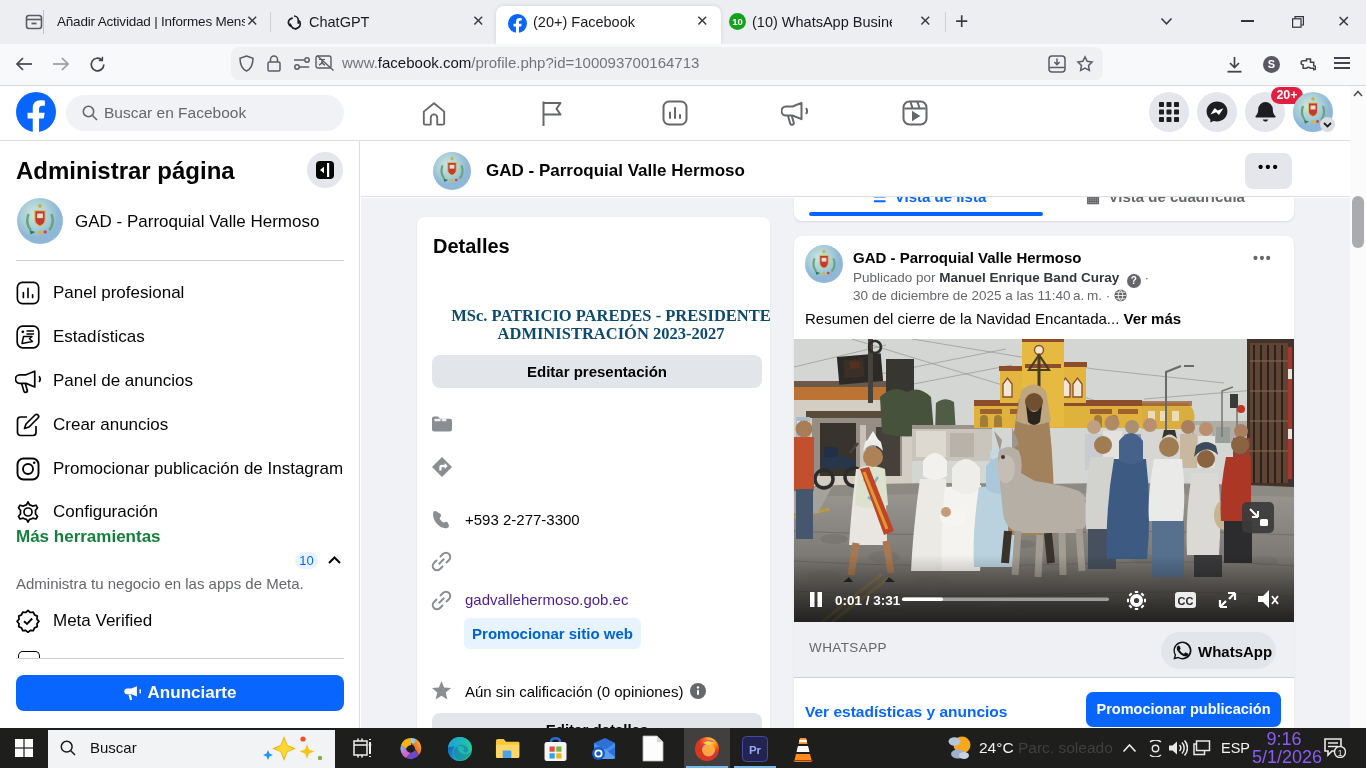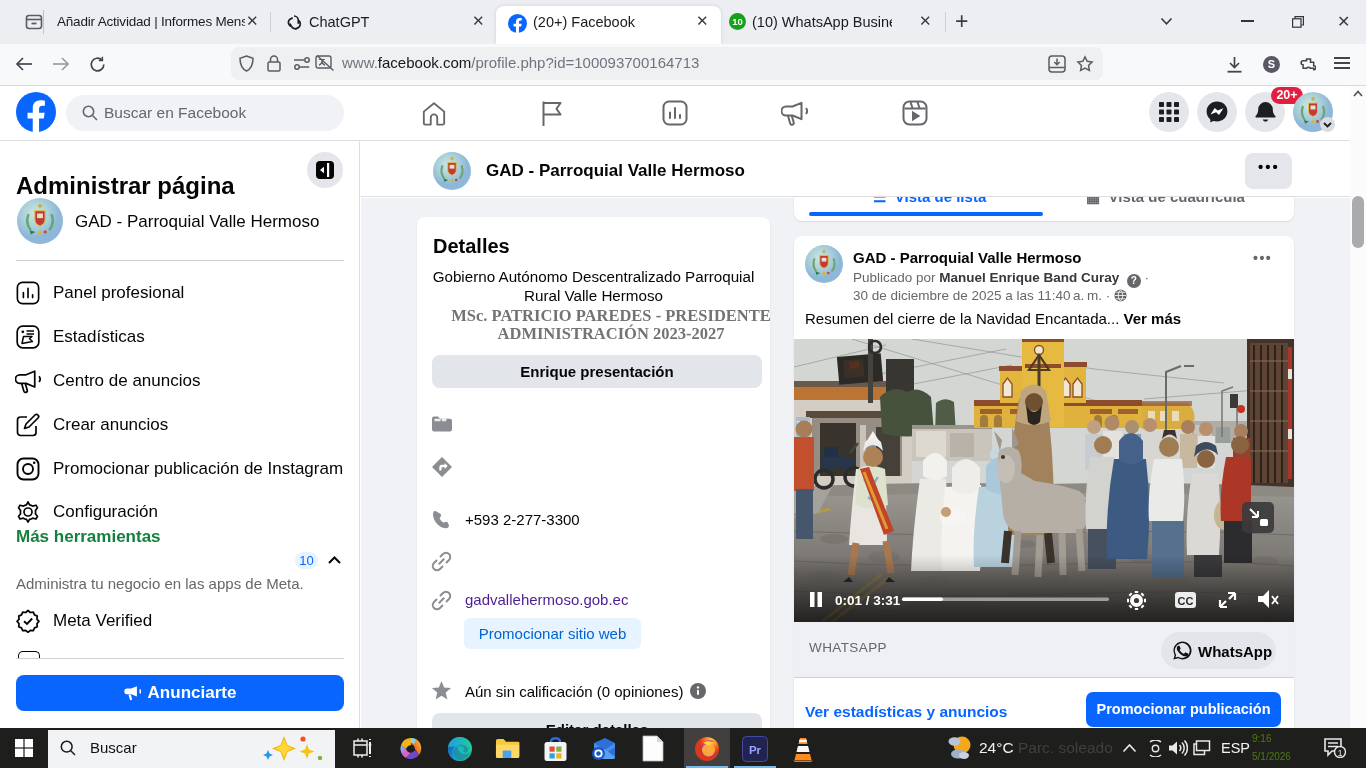--- a/index.html
+++ b/index.html
@@ -224,21 +224,21 @@
     <path d="M18 7 l2 -2.5 2 2.5 -2 2 Z" fill="#c8b048"></path>
     <path d="M11 28 l5 1.5 -4 2.2 Z" fill="#2a8048"></path>
     <circle cx="20" cy="30" r="1.8" fill="#d8b830"></circle>
     <circle cx="24.5" cy="29.5" r="1.4" fill="#d04040"></circle>
   </svg>
 <div class="abs" style="left:1320px;top:117px;width:15px;height:15px;border-radius:50%;background:#d9dce1"></div>
 <svg class="abs" style="left:1323px;top:122px" width="9" height="6" viewBox="0 0 9 6" fill="none" stroke="#1c1e21" stroke-width="1.8">
     <path d="M1 1 L4.5 4.5 L8 1"></path>
   </svg>
 <div class="abs" id="sidebar"></div>
-<div class="abs" style="left:16px;top:172px;font-size:24px;font-weight:bold;color:#050505">Administrar página</div>
+<div class="abs" style="left:16px;top:157px;font-size:24px;font-weight:bold;color:#050505">Administrar página</div>
 <div class="abs" style="left:307px;top:152px;width:36px;height:36px;border-radius:50%;background:#e4e6eb"></div>
 <svg class="abs" style="left:315px;top:160px" width="20" height="20" viewBox="0 0 20 20">
     <rect x="1" y="1" width="18" height="18" rx="4" fill="#050505"></rect>
     <rect x="12" y="3" width="2.2" height="14" fill="#fff"></rect>
     <path d="M5 10 l4 -3.2 v6.4 z" fill="#fff"></path>
   </svg>
 
 <svg class="abs" style="left:17px;top:198px" width="46" height="46" viewBox="0 0 40 40">
     <circle cx="20" cy="20" r="20" fill="url(#avbg)"></circle>
     <path d="M10 14 q-3 8 2 14" fill="none" stroke="#6aa578" stroke-width="2.2"></path>
@@ -263,21 +263,21 @@
     <circle cx="6.8" cy="6.8" r="1.4" fill="#050505" stroke="none"></circle>
     <path d="M10.5 6 H18 M10.5 9 H18"></path>
     <path d="M6 18.5 L16.5 16.5 L13.5 13.8 L16 11.5 H7.5 Z" stroke-width="1.5" stroke-linejoin="round"></path>
   </svg>
 <div class="abs sideitem" style="left:53px;top:327px">Estadísticas</div>
 <svg class="abs" style="left:15px;top:369px" width="26" height="25" viewBox="0 0 27 25" fill="none" stroke="#050505" stroke-width="1.8">
     <path d="M20.5 1.8 V18.2 L11.5 14.5 H5 A3.2 3.2 0 0 1 5 5.5 H11.5 Z" stroke-linejoin="round"></path>
     <path d="M25 7 a5 5 0 0 1 0 6"></path>
     <path d="M7 14.8 L9.2 22.5 a1.8 1.8 0 0 0 3.5 -1 L10.8 14.8" stroke-linejoin="round"></path>
   </svg>
-<div class="abs sideitem" style="left:53px;top:371px">Centro de anuncios</div>
+<div class="abs sideitem" style="left:53px;top:371px">Panel de anuncios</div>
 <svg class="abs" style="left:16px;top:413px" width="24" height="24" viewBox="0 0 24 24" fill="none" stroke="#050505" stroke-width="1.7">
     <path d="M20 13 V19.5 a3 3 0 0 1 -3 3 H4.5 a3 3 0 0 1 -3 -3 V7 a3 3 0 0 1 3 -3 H11"></path>
     <path d="M8.5 15.5 L10 11 L19 2 a1.8 1.8 0 0 1 3 3 L13 14 Z" stroke-linejoin="round"></path>
   </svg>
 <div class="abs sideitem" style="left:53px;top:415px">Crear anuncios</div>
 <svg class="abs" style="left:16px;top:457px" width="24" height="24" viewBox="0 0 24 24" fill="none" stroke="#050505" stroke-width="1.9">
     <rect x="1.5" y="1.5" width="21" height="21" rx="6"></rect>
     <circle cx="12" cy="12" r="5"></circle>
     <circle cx="18.2" cy="5.8" r="1.3" fill="#050505" stroke="none"></circle>
   </svg>
@@ -323,23 +323,22 @@
     <path d="M11 28 l5 1.5 -4 2.2 Z" fill="#2a8048"></path>
     <circle cx="20" cy="30" r="1.8" fill="#d8b830"></circle>
     <circle cx="24.5" cy="29.5" r="1.4" fill="#d04040"></circle>
   </svg>
 <div class="abs" style="left:486px;top:161px;font-size:17px;font-weight:bold;color:#050505">GAD - Parroquial Valle Hermoso</div>
 <div class="abs" style="left:1245px;top:153px;width:47px;height:36px;background:#e4e6eb;border-radius:8px"></div>
 <div class="abs" style="left:1258px;top:158px;font-size:15px;font-weight:bold;color:#050505;letter-spacing:2px">•••</div>
 
 <div class="abs card" id="detcard">
   <div class="abs" style="left:16px;top:18px;font-size:20px;font-weight:bold;color:#050505">Detalles</div>
-  <div class="abs" style="left:0;top:51px;width:353px;text-align:center;font-size:15.2px;color:#050505;line-height:18.5px;white-space:nowrap">Gobierno Autónomo Descentralizado Parroquial<br>Rural Valle Hermoso</div>
-  <div class="abs" style="left:0;top:90px;width:388px;text-align:center;font-family:'Liberation Serif',serif;font-size:16.5px;font-weight:bold;color:#737373;line-height:18px;white-space:nowrap">MSc. PATRICIO PAREDES - PRESIDENTE<br>ADMINISTRACIÓN 2023-2027</div>
-  <div class="abs" style="left:15px;top:138px;width:330px;height:33px;background:#e2e5e9;border-radius:8px;text-align:center;line-height:33px;font-size:15px;font-weight:bold;color:#050505">Enrique presentación</div>
+  <div class="abs" style="left:0;top:90px;width:388px;text-align:center;font-family:'Liberation Serif',serif;font-size:16.5px;font-weight:bold;color:#0c4a6e;line-height:18px;white-space:nowrap">MSc. PATRICIO PAREDES - PRESIDENTE<br>ADMINISTRACIÓN 2023-2027</div>
+  <div class="abs" style="left:15px;top:138px;width:330px;height:33px;background:#e2e5e9;border-radius:8px;text-align:center;line-height:33px;font-size:15px;font-weight:bold;color:#050505">Editar presentación</div>
   <svg class="abs" style="left:15px;top:197px" width="20" height="20" viewBox="0 0 20 20" fill="#8a8d91">
       <path d="M0 4.5 a2 2 0 0 1 2-2 h4 l2 2.2 H18 a2 2 0 0 1 2 2 V15.5 a2 2 0 0 1 -2 2 H2 a2 2 0 0 1 -2 -2 Z"></path>
       <rect x="2.5" y="4.7" width="6" height="2.6" rx="0.6" fill="#fff" opacity="0.85"></rect>
       <rect x="9.8" y="4.7" width="4.5" height="2.6" rx="0.6" fill="#fff" opacity="0.85"></rect>
     </svg>
   <svg class="abs" style="left:15px;top:240px" width="20" height="20" viewBox="0 0 20 20">
       <path d="M10 0 L20 10 L10 20 L0 10 Z" fill="#8a8d91"></path>
       <path d="M9.5 13.5 v-2.5 c0-.5.3-.8.8-.8 h2.4 V12 l3-3-3-3 v1.8 h-3 a2.4 2.4 0 0 0 -2.4 2.4 v3.3 Z" fill="#fff"></path>
     </svg>
   <svg class="abs" style="left:15px;top:293px" width="19" height="19" viewBox="0 0 20 20" fill="#8a8d91">
@@ -350,21 +349,21 @@
       <path d="M9 6 L12 3 a4.2 4.2 0 0 1 6 6 L15 12"></path>
       <path d="M12 15 L9 18 a4.2 4.2 0 0 1 -6 -6 L6 9"></path>
       <line x1="7.8" y1="13.2" x2="13.2" y2="7.8"></line>
     </svg>
   <svg class="abs" style="left:14px;top:373px" width="21" height="21" viewBox="0 0 21 21" fill="none" stroke="#8a8d91" stroke-width="2">
       <path d="M9 6 L12 3 a4.2 4.2 0 0 1 6 6 L15 12"></path>
       <path d="M12 15 L9 18 a4.2 4.2 0 0 1 -6 -6 L6 9"></path>
       <line x1="7.8" y1="13.2" x2="13.2" y2="7.8"></line>
     </svg>
   <div class="abs" style="left:48px;top:374px;font-size:15px;color:#4c1d95">gadvallehermoso.gob.ec</div>
-  <div class="abs" style="left:47px;top:401px;width:177px;height:31px;background:#e7f3ff;border-radius:6px;text-align:center;line-height:31px;font-size:15px;font-weight:normal;color:#0064d1">Promocionar sitio web</div>
+  <div class="abs" style="left:47px;top:401px;width:177px;height:31px;background:#e7f3ff;border-radius:6px;text-align:center;line-height:31px;font-size:15px;font-weight:bold;color:#0064d1">Promocionar sitio web</div>
   <svg class="abs" style="left:14px;top:464px" width="21" height="20" viewBox="0 0 21 20" fill="#8a8d91">
       <path d="M10.5 0 l2.6 6.6 7 .5 -5.4 4.5 1.7 6.9 -5.9-3.8 -5.9 3.8 1.7-6.9 L.9 7.1 l7-.5 Z"></path>
     </svg>
   <div class="abs" style="left:48px;top:466px;font-size:15px;color:#050505">Aún sin calificación (0 opiniones)</div>
   <svg class="abs" style="left:273px;top:466px" width="16" height="16" viewBox="0 0 16 16">
       <circle cx="8" cy="8" r="8" fill="#65676b"></circle>
       <rect x="7" y="6.8" width="2" height="5.2" rx="1" fill="#fff"></rect>
       <circle cx="8" cy="4.4" r="1.2" fill="#fff"></circle>
     </svg>
   <div class="abs" style="left:15px;top:496px;width:330px;height:33px;background:#e2e5e9;border-radius:8px;text-align:center;line-height:33px;font-size:15px;font-weight:bold;color:#050505">Editar detalles</div>
@@ -827,19 +826,19 @@
 <svg class="abs" style="left:1168px;top:740px" width="20" height="16" viewBox="0 0 20 16">
     <path d="M1 5.5 h3.5 L9 1.5 v13 L4.5 10.5 H1 Z" fill="#e8e8e8"></path>
     <path d="M11.5 5 a4.5 4.5 0 0 1 0 6 M14 2.5 a8 8 0 0 1 0 11 M16.5 0.5 a11 11 0 0 1 0 15" stroke="#e8e8e8" stroke-width="1.5" fill="none"></path>
   </svg>
 <svg class="abs" style="left:1193px;top:740px" width="18" height="16" viewBox="0 0 18 16" fill="none" stroke="#e8e8e8" stroke-width="1.5">
     <rect x="3.5" y="1" width="13" height="9.5"></rect>
     <path d="M3.5 4 L1 4 L1 14.5 L11.5 14.5 L11.5 10.5"></path>
     <path d="M6 13 h0" stroke-width="2"></path>
   </svg>
 <div class="abs" style="left:1221px;top:740px;font-size:14.5px;color:#f2f2f2">ESP</div>
-<div class="abs" style="left:1252px;top:730px;width:64px;text-align:left;font-size:10px;color:#4d7c0f;line-height:18px">9:16<br>5/1/2026</div>
+<div class="abs" style="left:1252px;top:730px;width:64px;text-align:center;font-size:18px;color:#8b5cf6;line-height:18px">9:16<br>5/1/2026</div>
 <svg class="abs" style="left:1324px;top:738px" width="22" height="20" viewBox="0 0 22 20">
     <path d="M1 1 h16 v12 h-9 l-4 4 v-4 h-3 Z" fill="none" stroke="#e8e8e8" stroke-width="1.6"></path>
     <path d="M4 5 h10 M4 8.5 h10" stroke="#e8e8e8" stroke-width="1.4"></path>
     <circle cx="16" cy="14" r="5.5" fill="#1e1e1c" stroke="#e8e8e8" stroke-width="1.4"></circle>
     <text x="16" y="18" font-size="8.5" fill="#e8e8e8" text-anchor="middle" font-family="Liberation Sans">1</text>
   </svg>
 
 </body></html>

